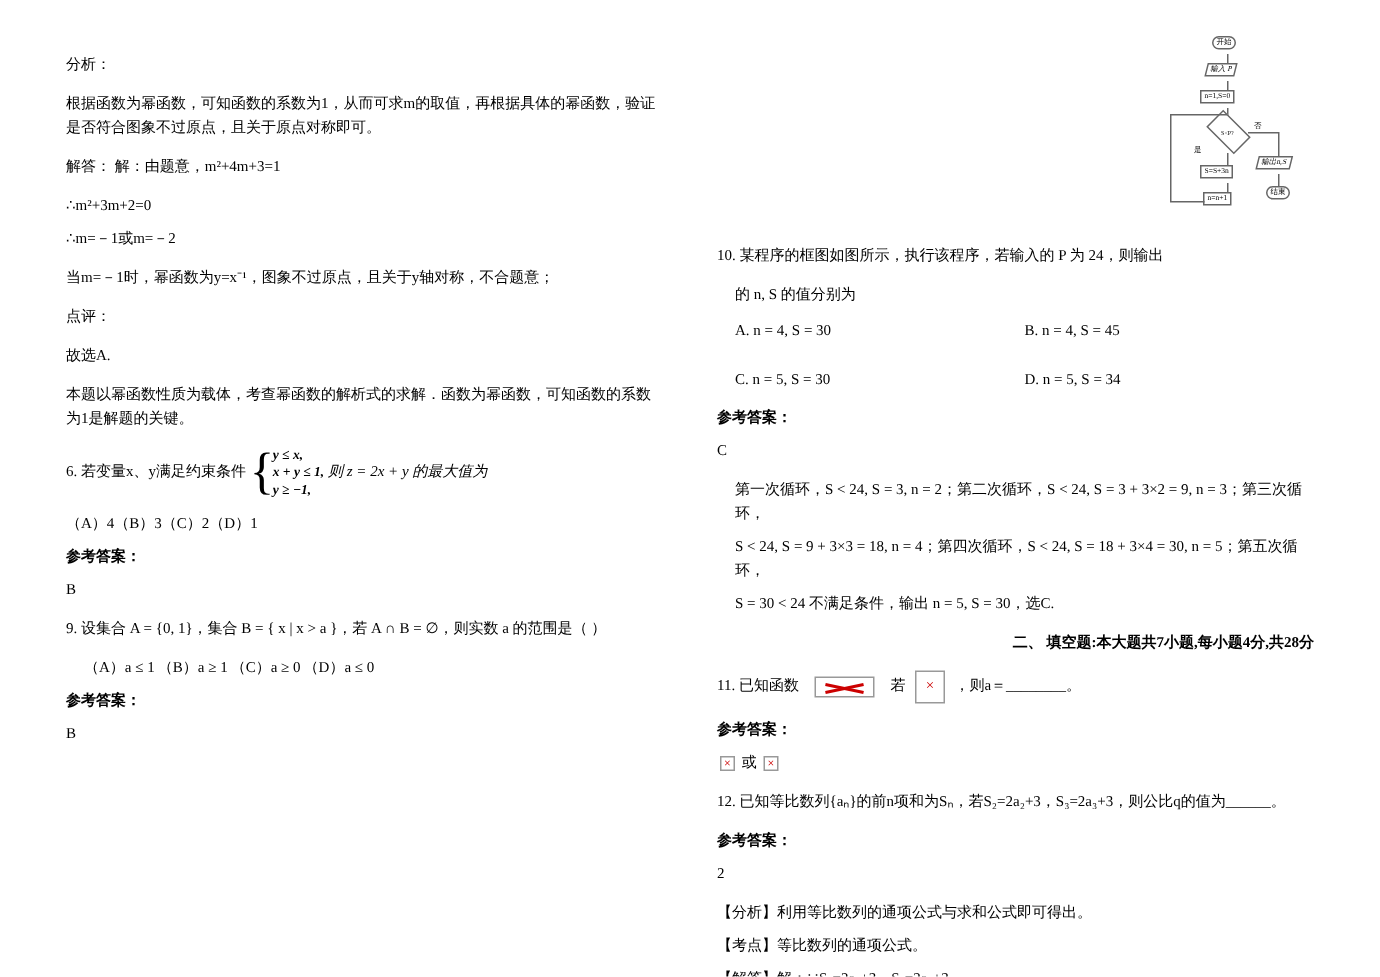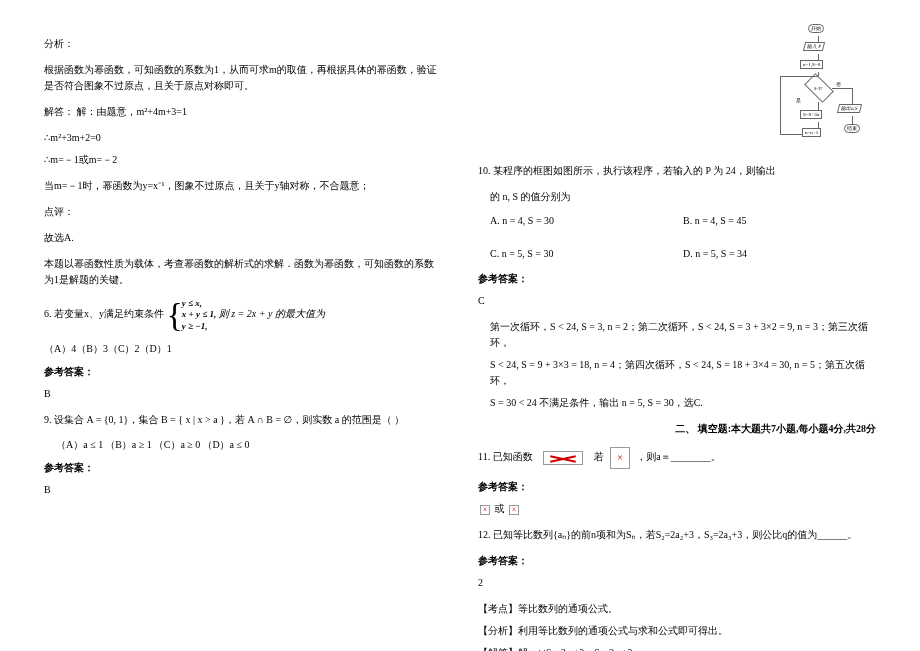--- a/index.html
+++ b/index.html
@@ -199,16 +199,16 @@
   <p class="answer-label">参考答案：</p>
   <p>
     <span class="small-box">×</span>
     <span>或</span>
     <span class="small-box">×</span>
   </p>
 
   <p style="margin-top:10px;">12. 已知等比数列{aₙ}的前n项和为Sₙ，若S₂=2a₂+3，S₃=2a₃+3，则公比q的值为______。</p>
   <p class="answer-label">参考答案：</p>
   <p>2</p>
+  <p class="tight">【分析】利用等比数列的通项公式与求和公式即可得出。</p>
   <p class="tight">【考点】等比数列的通项公式。</p>
-  <p class="tight">【分析】利用等比数列的通项公式与求和公式即可得出。</p>
   <p class="tight">【解答】解：∵S₂=2a₂+3，S₃=2a₃+3，</p>
 </div>
 
 </body></html>

